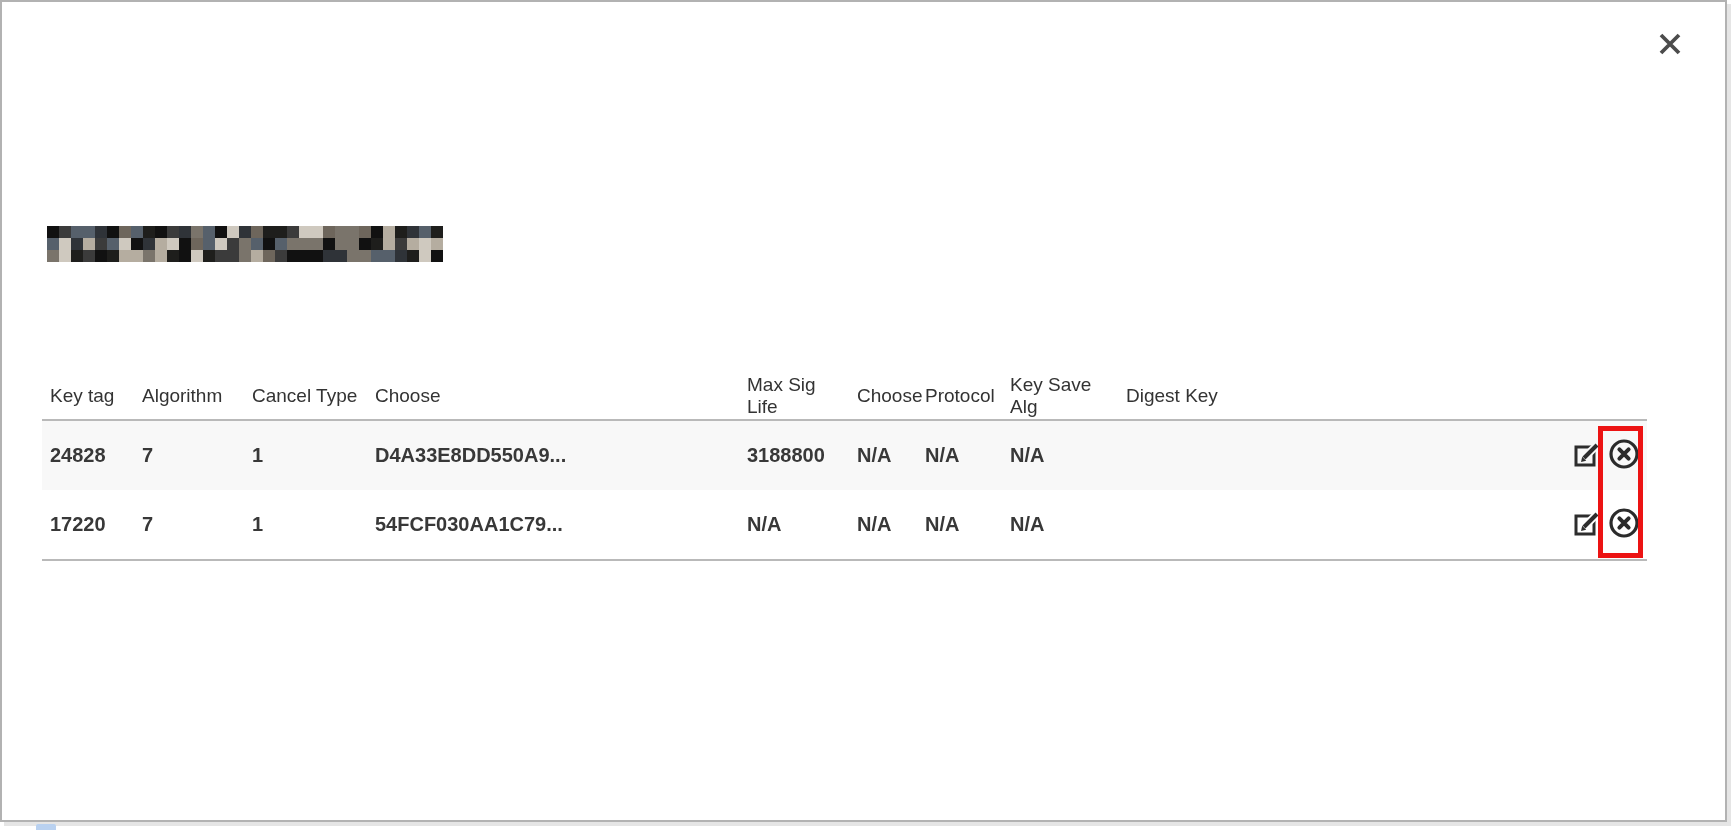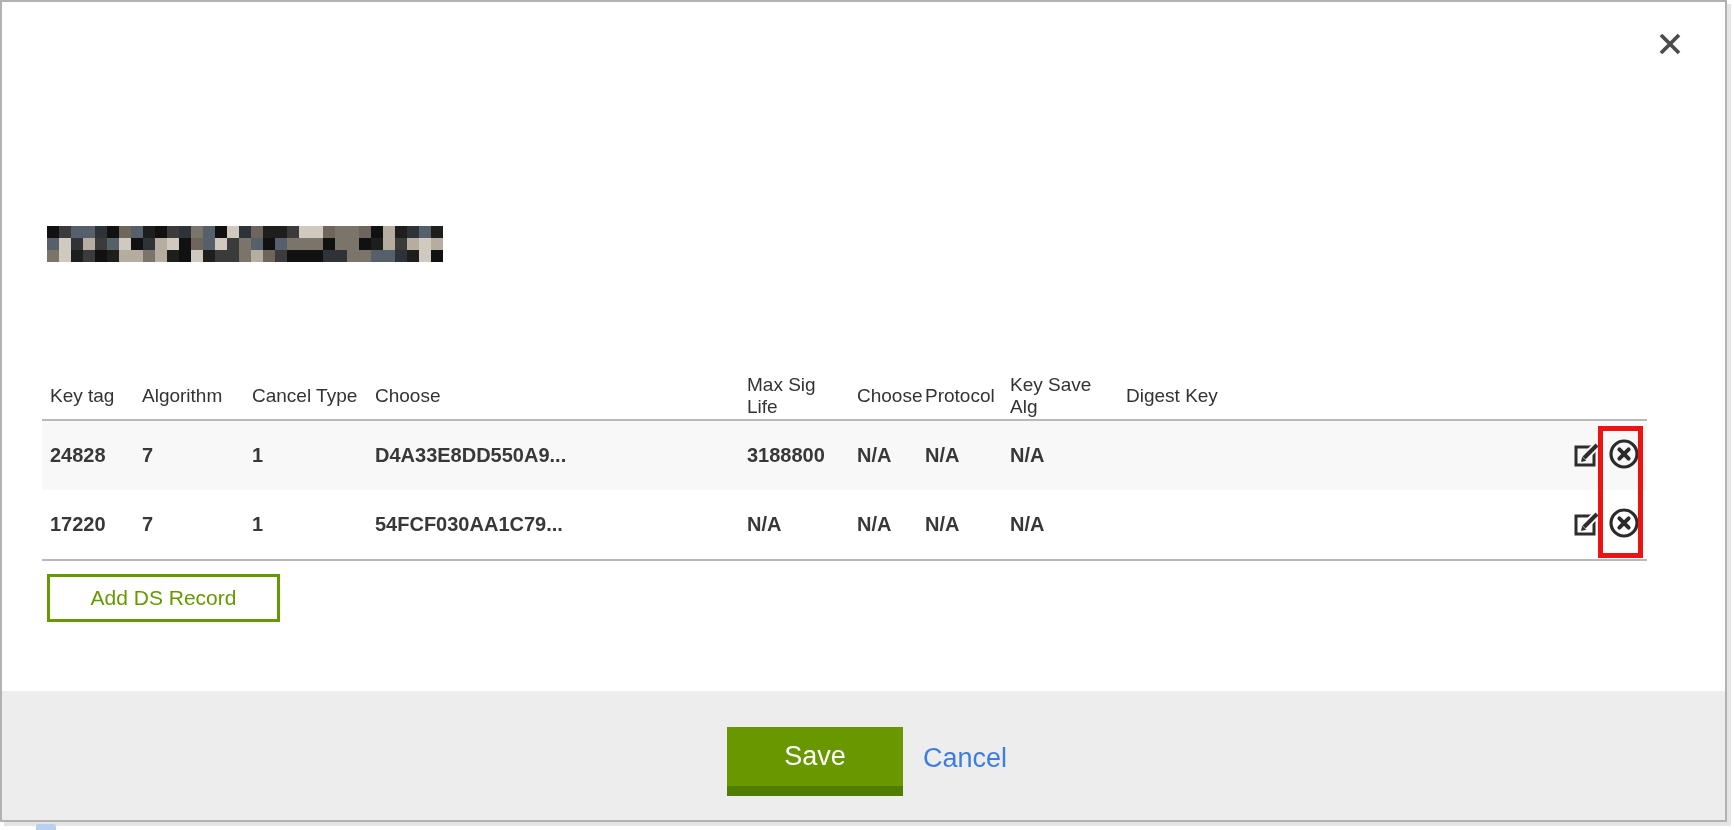--- a/index.html
+++ b/index.html
@@ -259,22 +259,17 @@
               </span>
             </button>
           </span>
         </td>
       </tr>
     </tbody>
   </table>
 
   <div class="annotation-box"></div>
 
-  <button class="add-btn">Add DS Record</button>
-
-  <div class="footer">
-    <button class="save-btn">Save</button>
-    <a class="cancel-link">Cancel</a>
-  </div>
+
 
 </div>
 
 <div class="bg-fragment"></div>
 
 </body></html>

